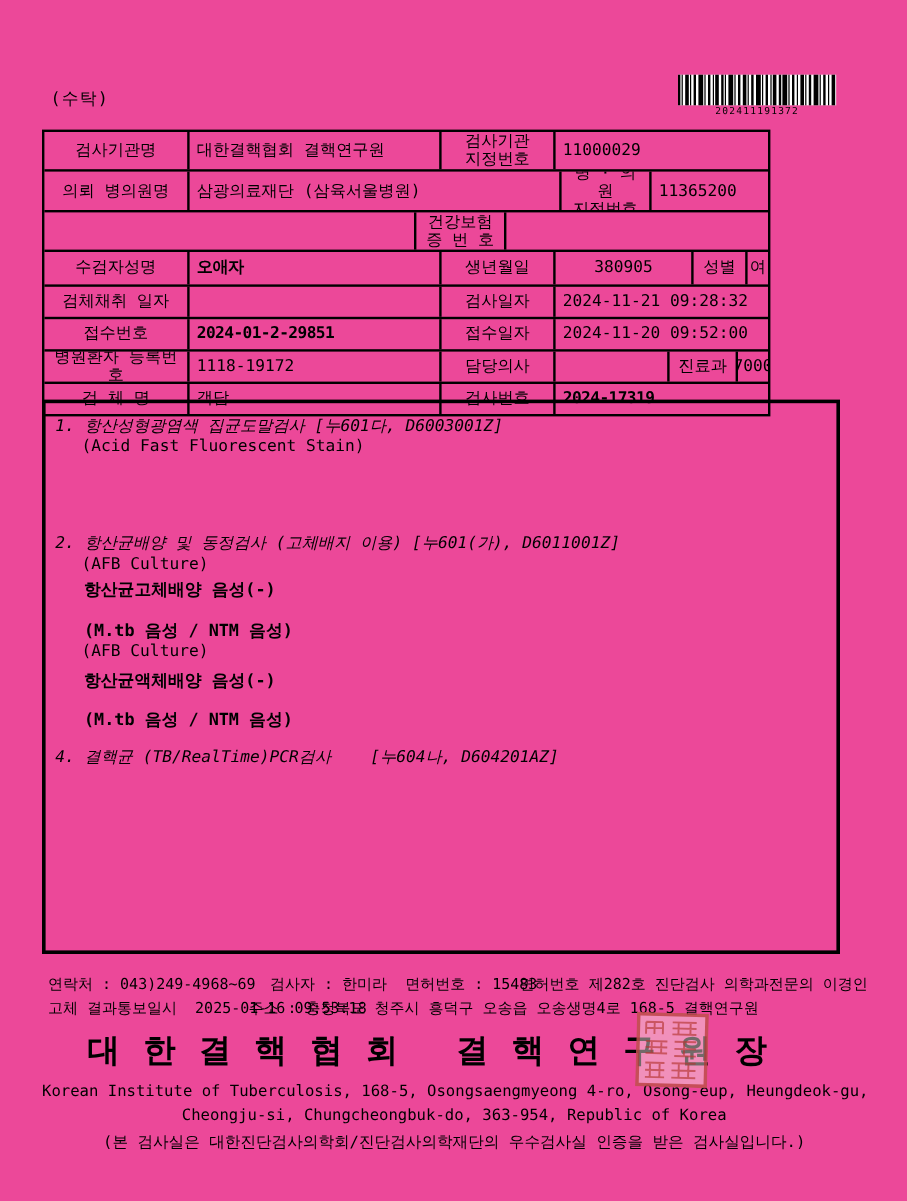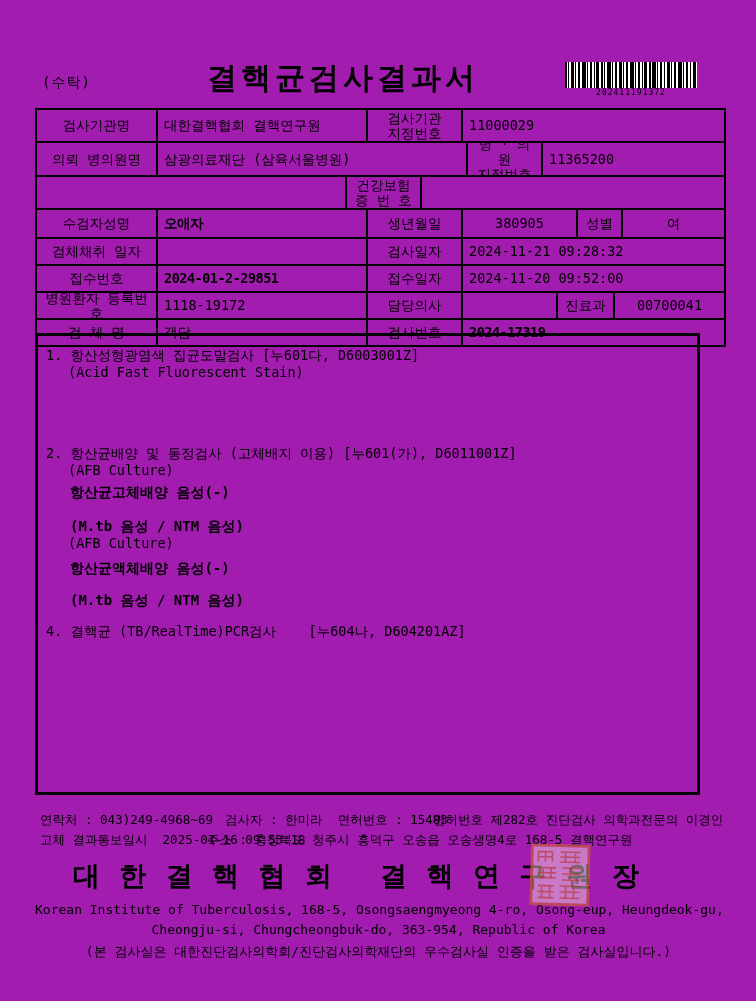--- a/index.html
+++ b/index.html
@@ -1,38 +1,38 @@
 <!DOCTYPE html>
 <html><head>
 <meta charset="utf-8">
 <style>
   html,body{margin:0;padding:0;background:#888;}
   .page{
     position:relative;
     width:756px;height:1001px;
-    background:#a21caf;
+    background:#ec4899;
     font-family:"DejaVu Sans Mono","Liberation Mono",monospace;
     color:#000;
     overflow:hidden;
     box-sizing:border-box;
   }
   
   .hdr{position:relative;height:108px;}
   .sutak{position:absolute;left:42px;top:74px;font-size:14px;letter-spacing:1px;}
   .title{
     position:absolute;left:0;right:70px;top:58px;margin:0;text-align:center;
     font-family:"DejaVu Serif","Liberation Serif",serif;
     font-size:30px;font-weight:bold;letter-spacing:4px;
   }
   .bc-wrap{position:absolute;left:565px;top:62px;width:132px;text-align:center;}
   .bc-bars{display:block;width:132px;height:26px;}
   .bc-num{font-size:8px;letter-spacing:1px;line-height:8px;margin-top:1px;}
   
   .tbl{
-    position:absolute;left:35px;top:108px;width:691px;
+    position:absolute;left:35px;top:108px;width:607px;
     border:2px solid #000;box-sizing:border-box;
     font-size:13.5px;
   }
   .tr{display:flex;border-bottom:2px solid #000;}
   .tr:last-child{border-bottom:none;}
   .c{
     box-sizing:border-box;border-right:2px solid #000;
     display:flex;align-items:center;
     padding:2px 6px;overflow:hidden;white-space:pre-line;line-height:15px;
   }
@@ -44,21 +44,21 @@
   .w125{width:121px;} .w210{width:210px;} .w95{width:95px;} .w310{width:310px;}
   .w75{width:75px;} .w115{width:115px;} .w45{width:45px;}
   .w95b{width:95px;} .w57{width:57px;}
   
   .res-box{
     position:absolute;left:35px;top:333px;width:665px;height:462px;
     border:3px solid #000;box-sizing:border-box;
     font-size:13.5px;line-height:17px;
   }
   .res-box div{white-space:pre;}
-  .l1{padding-left:8px;}
+  .l1{padding-left:8px;font-style:italic;}
   .l2{padding-left:30px;}
   .rs{padding-left:32px;font-weight:bold;font-size:14px;}
   .mt13{margin-top:11px;} .mt64{margin-top:64px;} .mt5{margin-top:5px;}
   .mt17{margin-top:17px;} .mt8{margin-top:8px;} .mt15{margin-top:15px;} .mt14{margin-top:14px;}
   
   .ftr{position:absolute;left:35px;right:34px;top:808px;font-size:12.5px;}
   .f-row{position:relative;height:20px;}
   .f-row span{position:absolute;white-space:pre;top:4px;}
   .f-contact{left:5px;} .f-exam{left:190px;} .f-lic{left:398px;}
   .f-notify{left:5px;top:6px;} .f-addr{left:172px;top:6px;}
@@ -76,21 +76,20 @@
   .eng{text-align:center;white-space:pre;line-height:20px;font-size:13px;}
   .cert{text-align:center;white-space:pre;font-size:13px;margin-top:3px;}
 </style>
 </head>
 <body>
 
 <div class="page">
 
   <div class="hdr">
     <span class="sutak">(수탁)</span>
-    <h1 class="title">결핵균검사결과서</h1>
     <div class="bc-wrap">
       <svg class="bc-bars" viewBox="0 0 132 26" preserveAspectRatio="none">
         <rect x="0" y="0" width="132" height="26" fill="#fff"></rect>
         <g fill="#000">
           <rect x="0" y="0" width="2" height="26"></rect>
             <rect x="3" y="0" width="1" height="26"></rect>
           <rect x="6" y="0" width="3" height="26"></rect>
             <rect x="10" y="0" width="1" height="26"></rect>
           <rect x="13" y="0" width="2" height="26"></rect>
             <rect x="17" y="0" width="4" height="26"></rect>

